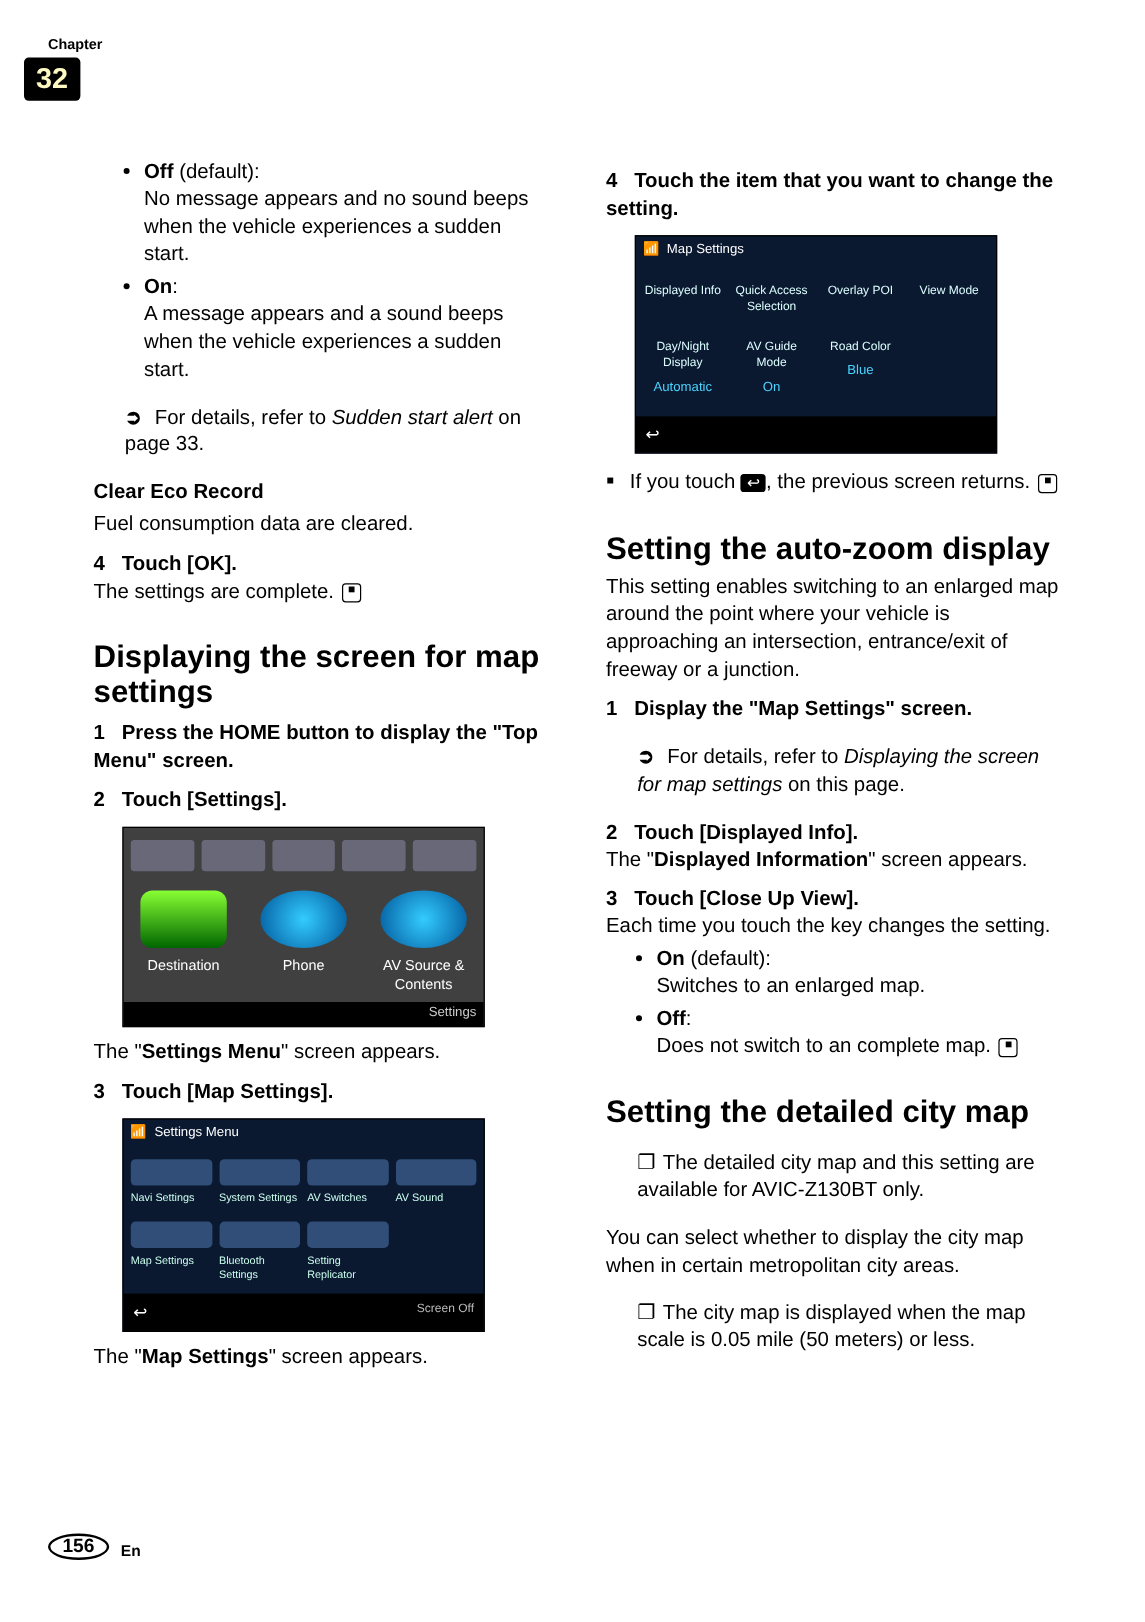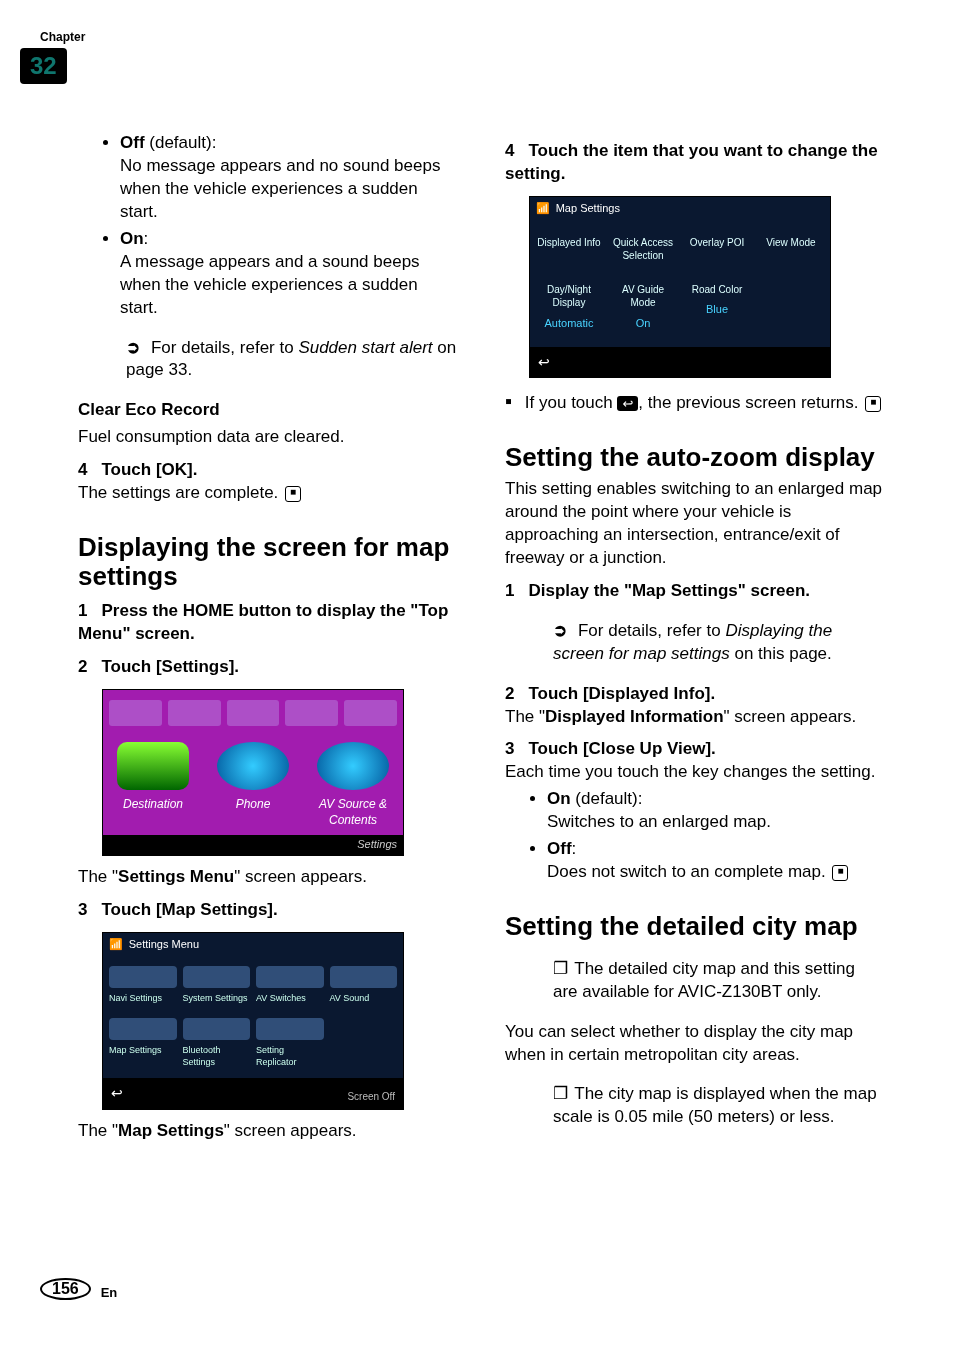--- a/index.html
+++ b/index.html
@@ -7,21 +7,21 @@
     width: 954px; height: 1352px;
     font-family: Arial, Helvetica, sans-serif;
     color: #000;
     background: #fff;
   }
   .page { position: relative; width: 954px; height: 1352px; }
   .header { position: absolute; top: 30px; left: 20px; right: 40px; }
   .chapter-label { font-size: 12px; font-weight: bold; margin-left: 20px; }
   .chapter-bar { position: relative; height: 40px; margin-top: 2px; display:flex; align-items:center; }
   .chapter-num {
-    background: #000; color: #0f766e; font-weight: bold; font-size: 24px;
+    background: #000; color: #fef9c3; font-weight: bold; font-size: 24px;
     padding: 4px 10px; border-radius: 4px; margin-right: 8px;
   }
   .chapter-title {
     font-size: 26px; font-weight: 900; margin-left:4px;
   }
   .chapter-line {
     position:absolute; top:50%; left:0; right:0; height:32px;
     border:2px solid #000; border-radius: 20px; z-index:-1;
     border-left:none;
   }
@@ -33,35 +33,35 @@
 
   .content { position: absolute; top: 130px; left: 78px; right: 70px; bottom: 120px;
              columns: 2; column-gap: 48px; font-size: 17px; line-height: 1.35; }
   .content > * { break-inside: avoid; }
   h2 { font-size: 26px; font-weight: 900; margin: 28px 0 6px 0; line-height:1.1;}
   .step { font-weight: bold; margin: 10px 0 0 0; }
   .step .num { margin-right: 14px; }
   .plain { margin: 0 0 4px 0; }
   ul.bullets { list-style: disc; padding-left: 42px; margin:2px 0 2px 0; }
   ul.bullets li { margin-bottom: 4px; }
-  .sub { margin-left: 48px; }
+  .sub { margin-left: 26px; }
   .ital { font-style: italic; }
   .bold { font-weight: bold; }
   .ref-arrow::before { content:"➲"; margin-right:6px; font-weight:bold;}
   .note-square::before { content:"❐"; margin-right:6px;}
   .bullet-square::before { content:"▪"; margin-right:8px; font-size:20px;}
   .stop-box { display:inline-block; border:1.5px solid #000; border-radius:3px; width:14px; height:14px; line-height:12px; font-size:10px; text-align:center; vertical-align:middle; margin-left:2px;}
   .stop-box::before { content:"■"; position:relative; top:-1px;}
 
   
   .shot { width: 300px; margin: 10px 0 10px 24px; border:1px solid #000; background:#0a1830; color:#fff; font-size:11px; }
-  .shot-black { background: #a21caf; font-style: italic; }
+  .shot-black { background: #404040; }
   .shot .title-bar { padding:4px 6px; font-size:11px; display:flex; align-items:center; gap:6px;}
   .shot .title-bar .wifi::before { content:"📶"; }
-  .shot .footer { display:flex; justify-content:space-between; padding:6px 8px; background:#000; align-items:flex-end;}
+  .shot .footer { display:flex; justify-content:space-between; padding:6px 8px; background:#000; align-items:flex-start;}
   .shot .back::before { content:"↩"; color:#fff; font-size:14px;}
   .shot .right { color:#bbb; font-size:10px;}
 
   
   .topmenu-icons { display:grid; grid-template-columns:repeat(5,1fr); padding:10px 6px; gap:6px; }
   .topmenu-icons .ic { width:100%; height:26px; background:rgba(200,200,255,0.3); border-radius:3px;}
   .topmenu-main { display:flex; justify-content:space-around; padding:6px 0 6px;}
   .topmenu-main .big { width:72px; text-align:center; font-size:12px; color:#fff;}
   .topmenu-main .big .bigicon { height:48px; margin:0 auto 6px; background:radial-gradient(circle,#3cf,#059); border-radius:50%;}
   .topmenu-main .big.dest .bigicon { background: linear-gradient(#8f3,#060); border-radius:10px;}

